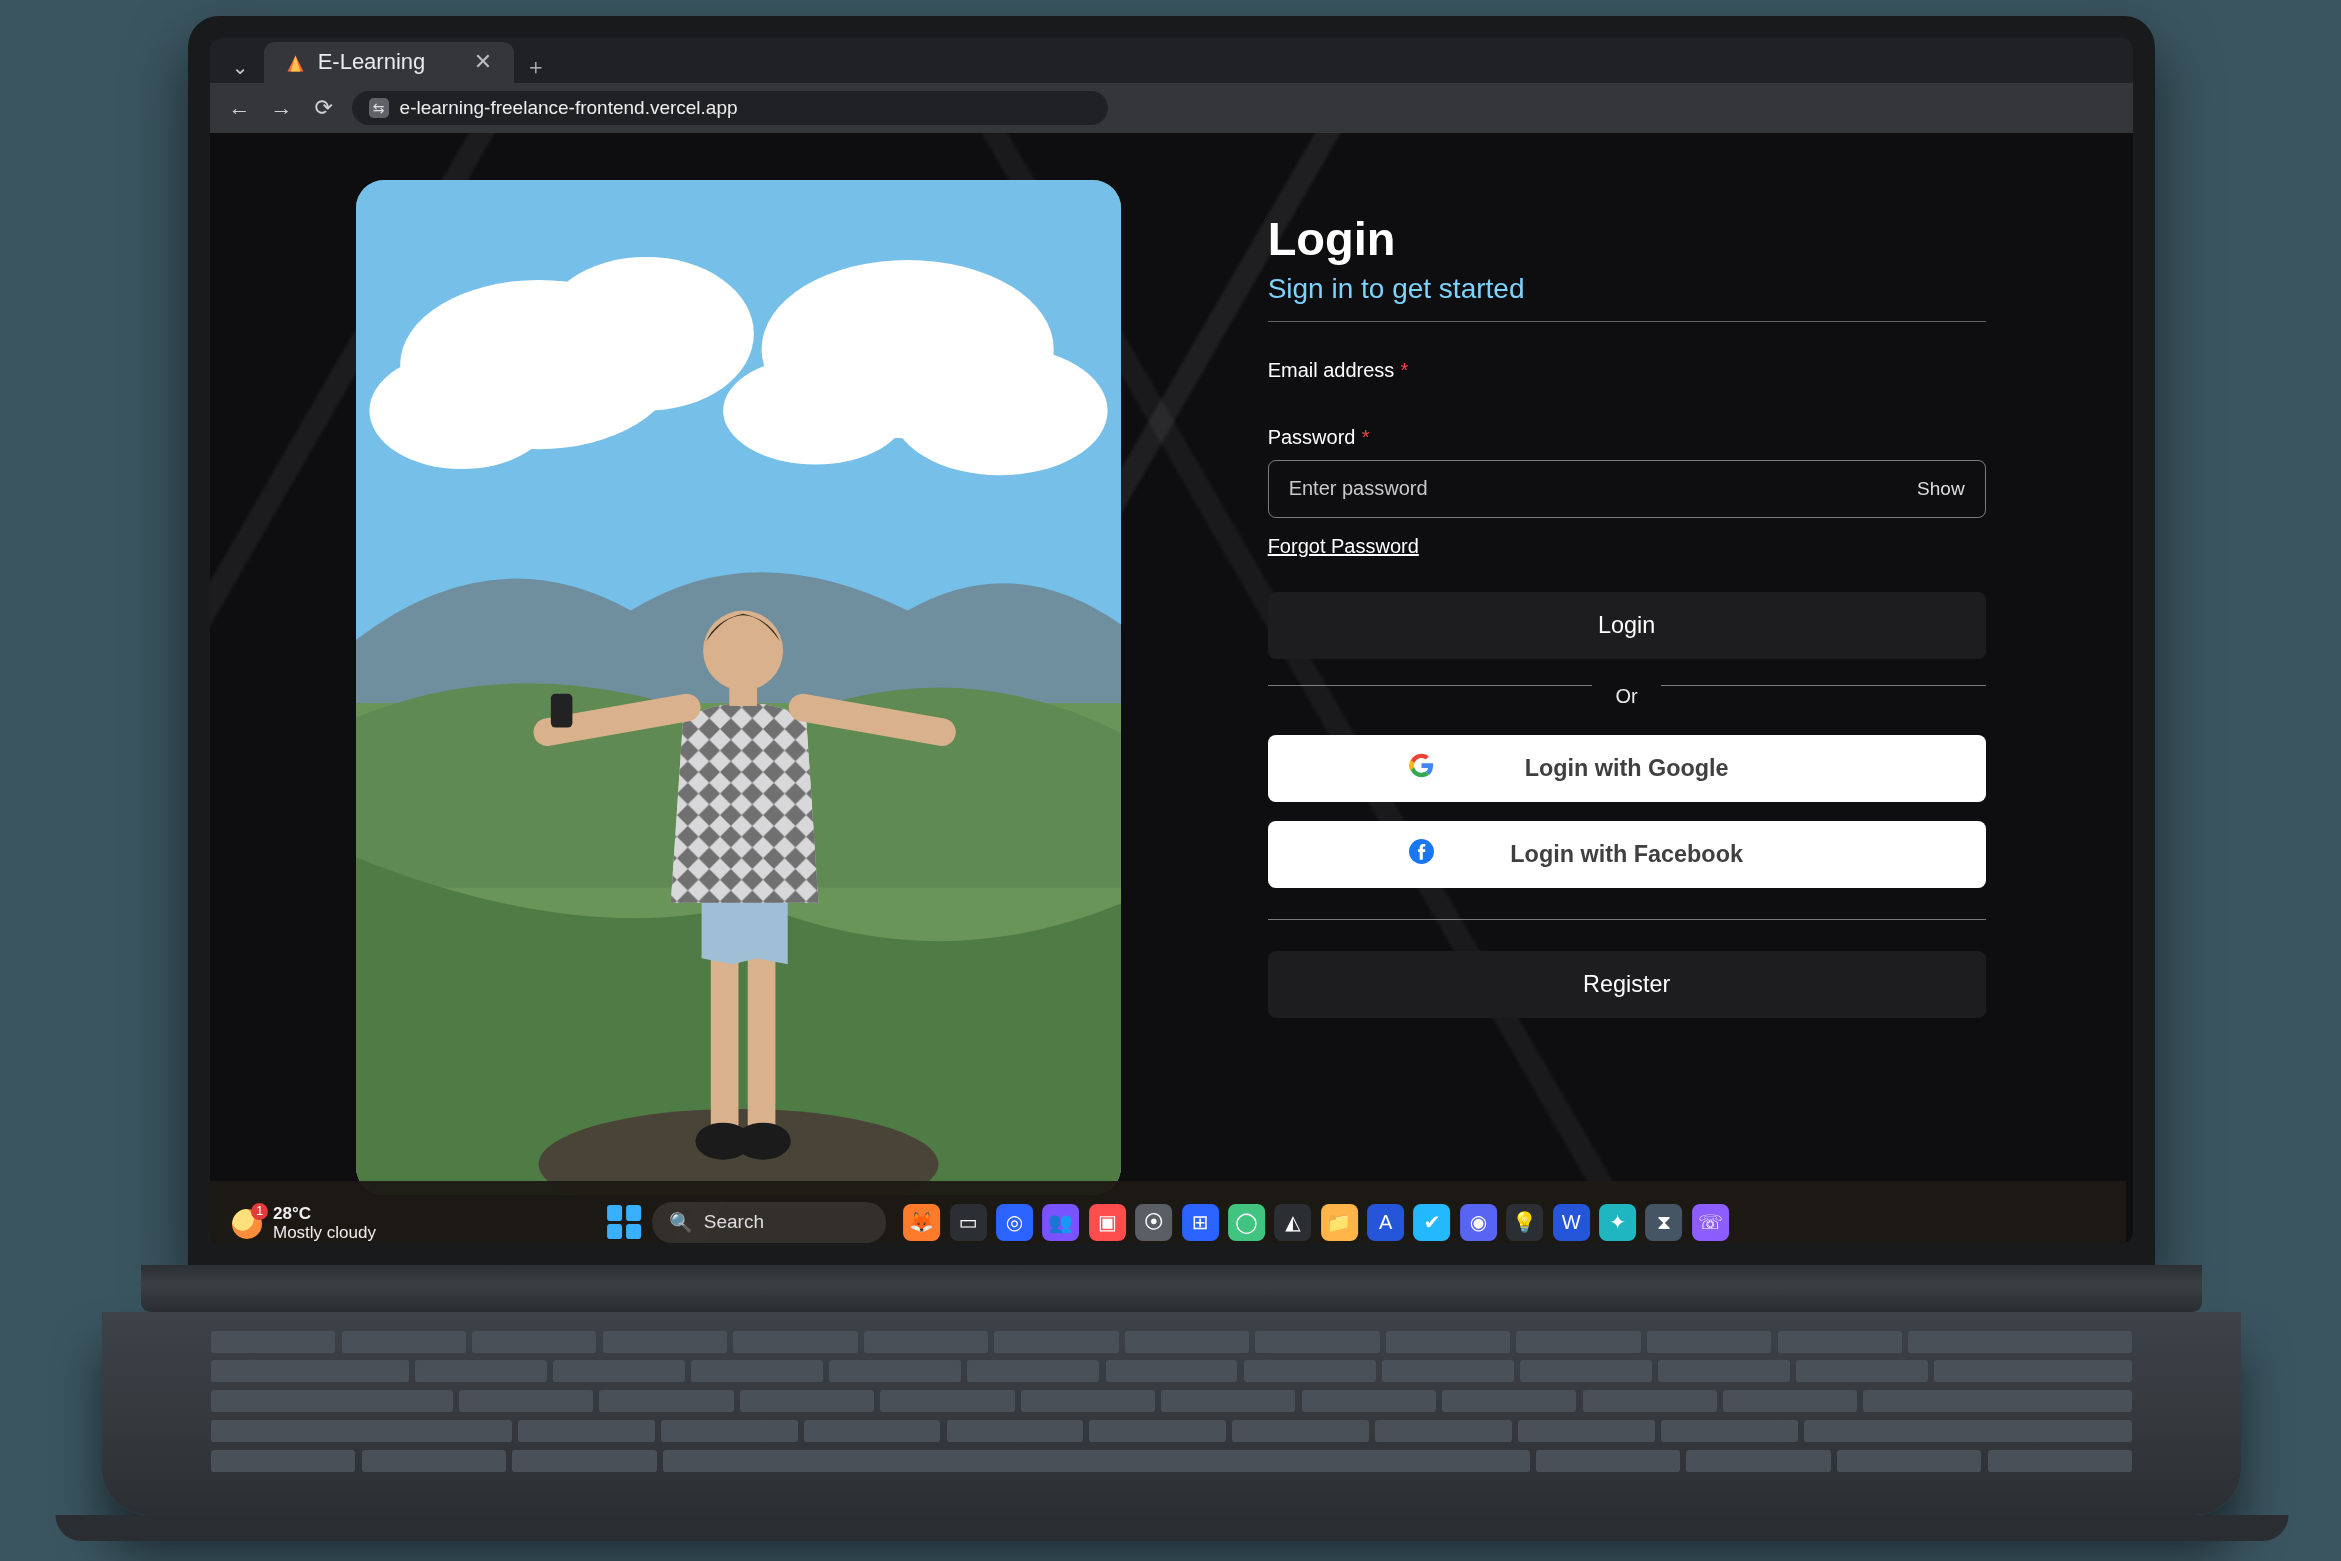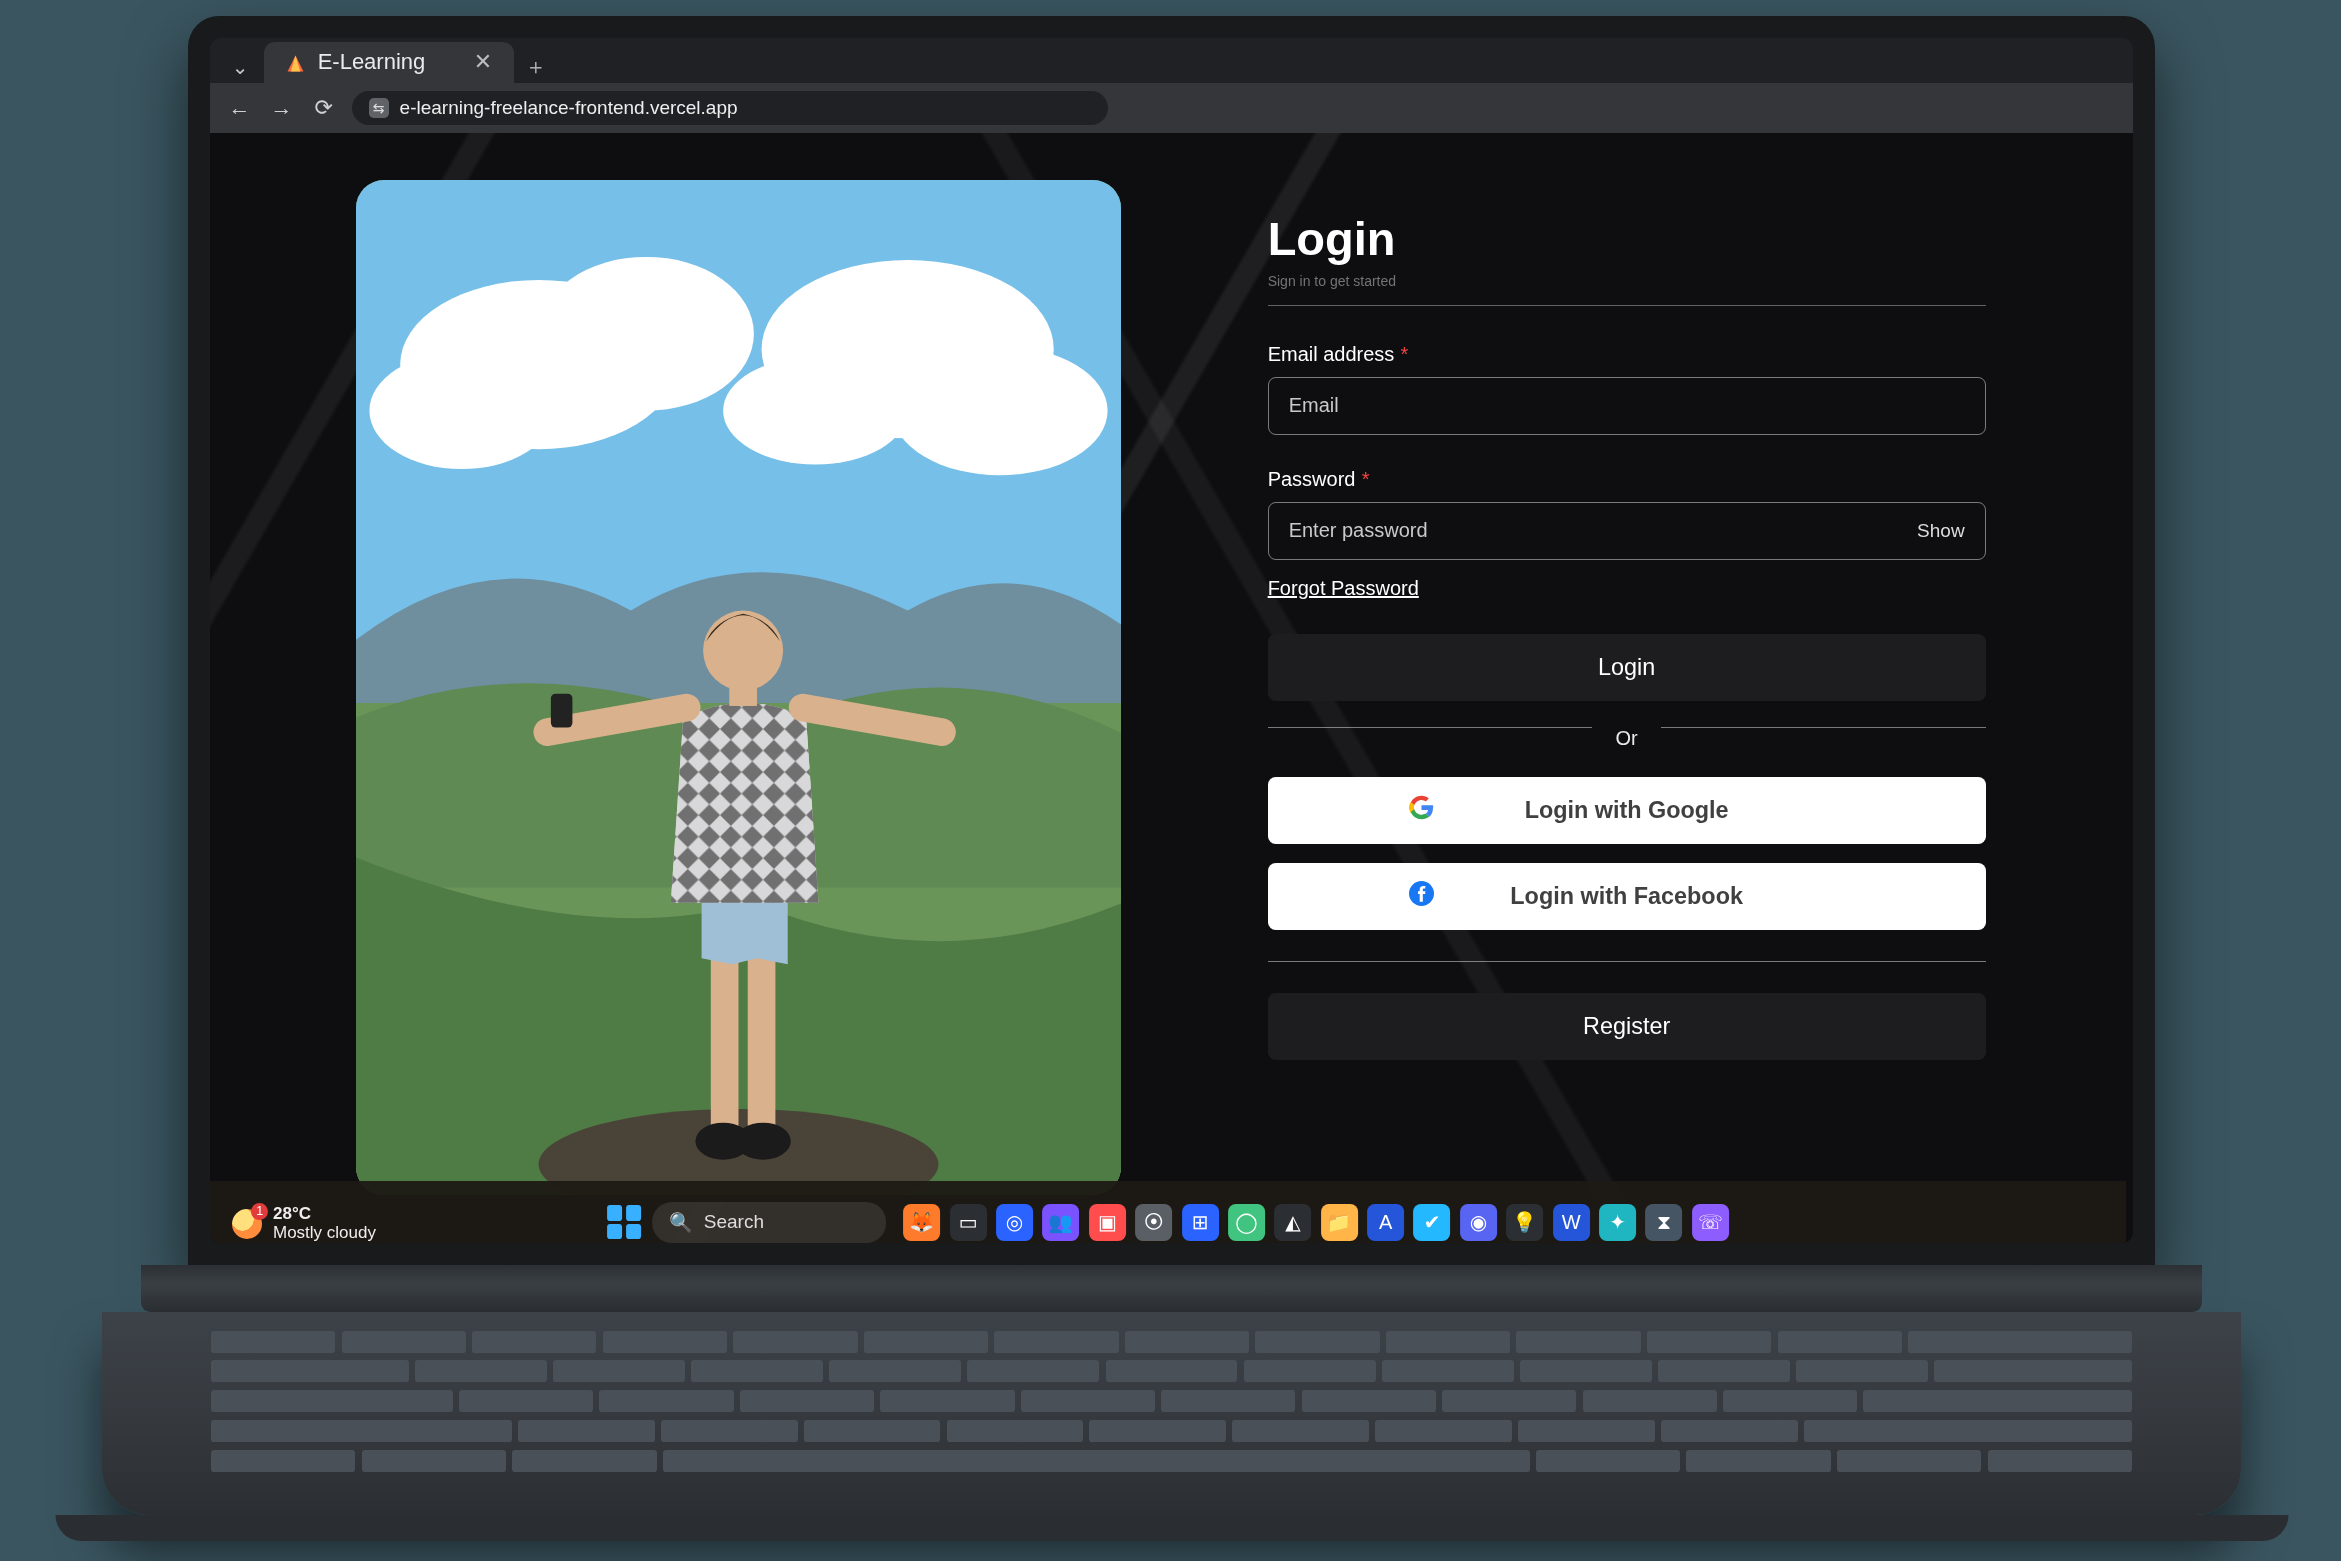--- a/index.html
+++ b/index.html
@@ -140,21 +140,21 @@
     overflow:hidden;
   }
   .hero-card svg { width:100%; height:100%; display:block; }
 
   .form-col {
     color:#fff;
     padding: 78px 0 0 0;
   }
   .form-wrap { width: 718px; }
   .form-title { font-size:47px; font-weight:800; }
-  .form-sub { font-size:14px; margin-top:7.8px; color:#737373; }
+  .form-sub { font-size:28px; margin-top:7.8px; color:#7dd3fc; }
   .hr-thin { border:0; border-top:0.8px solid rgba(255,255,255,.35); margin:15.6px 0 37px; }
 
   .field-label { font-size:20px; margin-bottom:11px; display:flex; gap:6.2px; }
   .req { color:#ef4444; }
   .input {
     width:100%; height:58px;
     background:transparent;
     border:1.2px solid rgba(255,255,255,.45);
     border-radius:7.8px;
     padding:0 20px;
@@ -352,23 +352,20 @@
 
           <div class="form-col">
             <div class="form-wrap">
               <h1 class="form-title">Login</h1>
               <p class="form-sub">Sign in to get started</p>
               <hr class="hr-thin">
 
               <div class="field-label">
                 <span>Email address</span>
                 <span class="req">*</span>
-              </div>
-              <div class="input">
-                <input type="text" placeholder="Email" style="">
               </div>
 
               <div class="gap"></div>
 
               <div class="field-label">
                 <span>Password</span>
                 <span class="req">*</span>
               </div>
               <div class="input">
                 <input type="password" placeholder="Enter password" style="">

